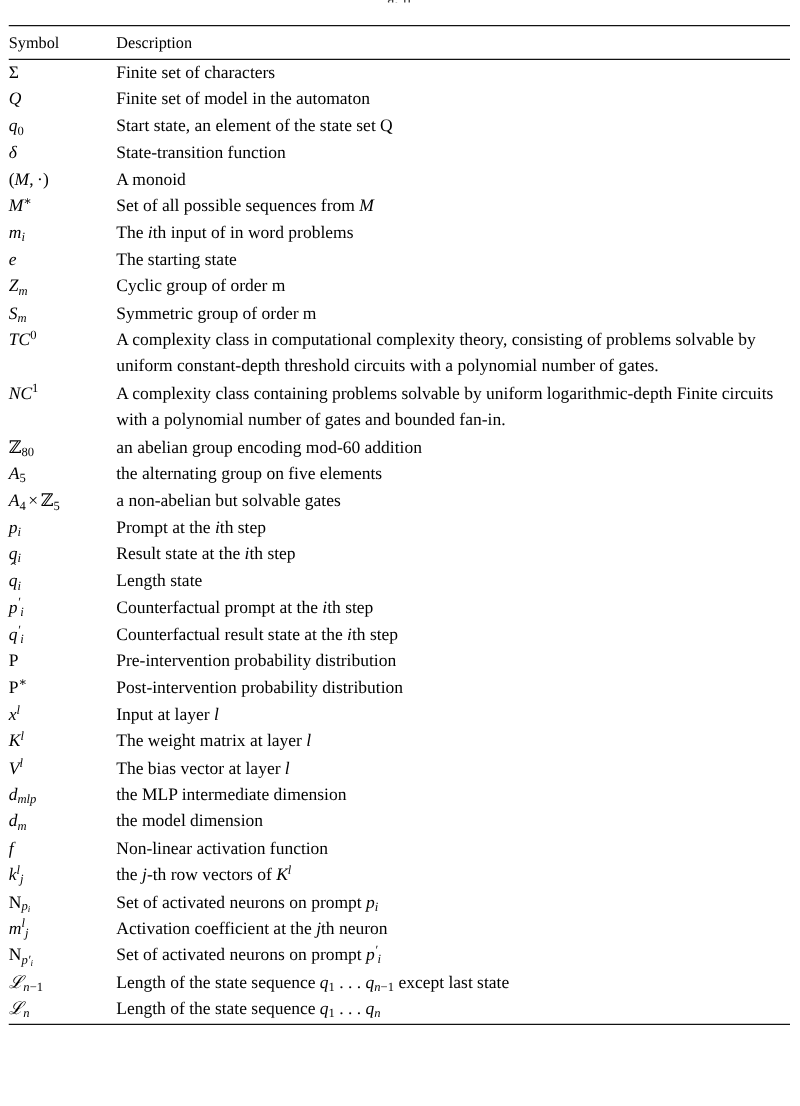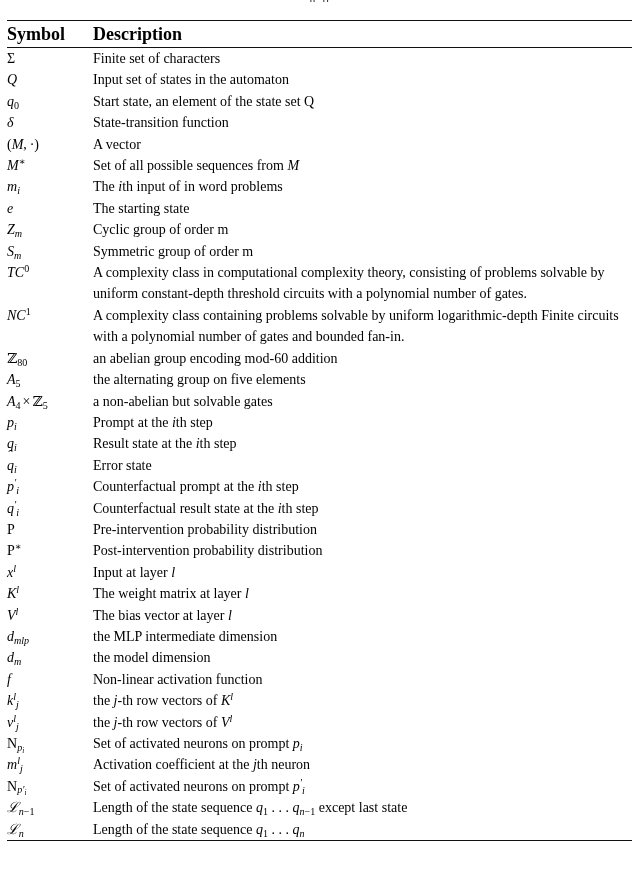--- a/index.html
+++ b/index.html
@@ -59,22 +59,22 @@
   }
   table.notation td, table.notation th {
     padding: 0;
     vertical-align: top;
     text-align: left;
   }
   col.c-sym { width: 86px; }
   col.c-desc { width: 539px; }
 
   thead th {
-    font-weight: bold;
-    font-size: 18px;
+    font-weight: normal;
+    font-size: 13px;
     line-height: 26px;
     height: 26px;
     padding-left: 5px;
   }
   thead th.desc { padding-left: 0; }
 
   tbody td {
     font-size: 14px;
     line-height: 21.4px;
     padding-left: 5px;
@@ -144,33 +144,33 @@
         <col class="c-sym">
         <col class="c-desc">
       </colgroup>
       <tbody id="rows-body">
           <tr>
             <td class="sym"><span class="mr">Σ</span></td>
             <td class="desc">Finite set of characters</td>
           </tr>
           <tr>
             <td class="sym"><span class="mi">Q</span></td>
-            <td class="desc">Input set of states in the automaton</td>
+            <td class="desc">Finite set of model in the automaton</td>
           </tr>
           <tr>
             <td class="sym"><span class="mi">q</span><sub class="up">0</sub></td>
             <td class="desc">Start state, an element of the state set Q</td>
           </tr>
           <tr>
             <td class="sym"><span class="mi">δ</span></td>
             <td class="desc">State-transition function</td>
           </tr>
           <tr>
             <td class="sym"><span class="mr">(</span><span class="mi">M</span><span class="mr">, ·)</span></td>
-            <td class="desc">A vector</td>
+            <td class="desc">A monoid</td>
           </tr>
           <tr>
             <td class="sym"><span class="mi">M</span><sup class="up">∗</sup></td>
             <td class="desc">Set of all possible sequences from <span class="mi">M</span></td>
           </tr>
           <tr>
             <td class="sym"><span class="mi">m</span><sub>i</sub></td>
             <td class="desc">The <span class="mi">i</span>th input of in word problems</td>
           </tr>
           <tr>
@@ -208,21 +208,21 @@
           <tr>
             <td class="sym"><span class="mi">p</span><sub>i</sub></td>
             <td class="desc">Prompt at the <span class="mi">i</span>th step</td>
           </tr>
           <tr>
             <td class="sym"><span class="mi">q</span><sub>i</sub></td>
             <td class="desc">Result state at the <span class="mi">i</span>th step</td>
           </tr>
           <tr>
             <td class="sym"><span class="hatwrap"><span class="hat">̂</span><span class="mi">q</span></span><sub>i</sub></td>
-            <td class="desc">Error state</td>
+            <td class="desc">Length state</td>
           </tr>
           <tr>
             <td class="sym"><span class="mi">p</span><sup class="prime">′</sup><sub>i</sub></td>
             <td class="desc">Counterfactual prompt at the <span class="mi">i</span>th step</td>
           </tr>
           <tr>
             <td class="sym"><span class="mi">q</span><sup class="prime">′</sup><sub>i</sub></td>
             <td class="desc">Counterfactual result state at the <span class="mi">i</span>th step</td>
           </tr>
           <tr>
@@ -253,24 +253,20 @@
             <td class="sym"><span class="mi">d</span><sub>m</sub></td>
             <td class="desc">the model dimension</td>
           </tr>
           <tr>
             <td class="sym"><span class="mi">f</span></td>
             <td class="desc">Non-linear activation function</td>
           </tr>
           <tr>
             <td class="sym"><span class="mi">k</span><sup>l</sup><sub>j</sub></td>
             <td class="desc">the <span class="mi">j</span>-th row vectors of <span class="mi">K</span><sup>l</sup></td>
-          </tr>
-          <tr>
-            <td class="sym"><span class="mi">v</span><sup>l</sup><sub>j</sub></td>
-            <td class="desc">the <span class="mi">j</span>-th row vectors of <span class="mi">V</span><sup>l</sup></td>
           </tr>
           <tr>
             <td class="sym"><span class="mr">N</span><sub>p<sub>i</sub></sub></td>
             <td class="desc">Set of activated neurons on prompt <span class="mi">p</span><sub>i</sub></td>
           </tr>
           <tr>
             <td class="sym"><span class="mi">m</span><sup>l</sup><sub>j</sub></td>
             <td class="desc">Activation coefficient at the <span class="mi">j</span>th neuron</td>
           </tr>
           <tr>

